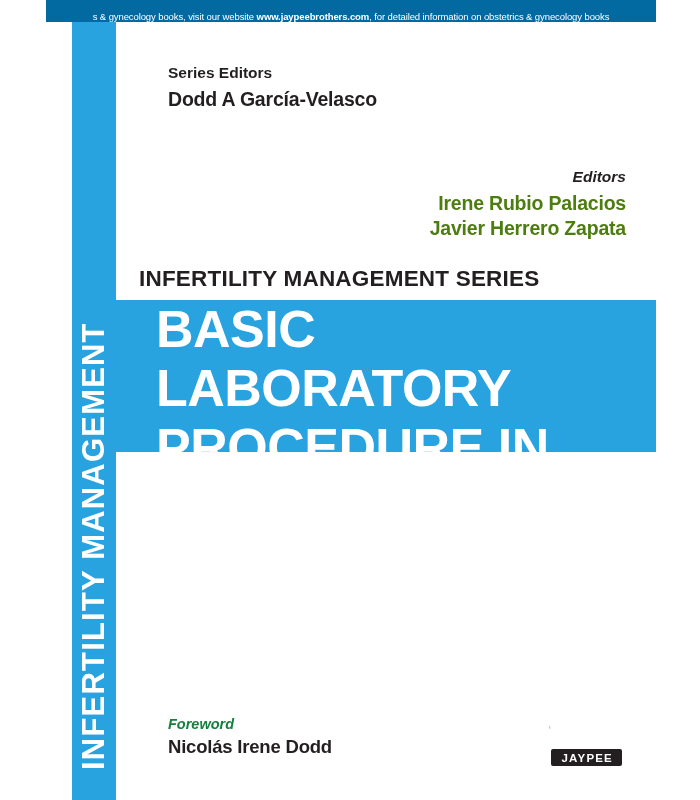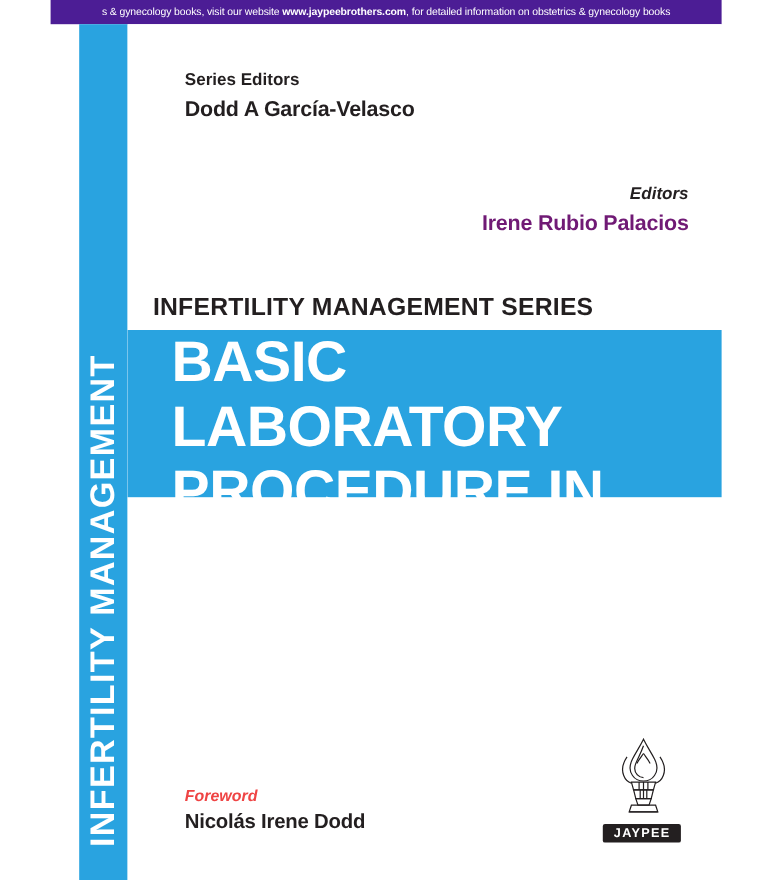--- a/index.html
+++ b/index.html
@@ -22,24 +22,24 @@
     overflow: hidden;
   }
 
   
   .top-strip {
     position: absolute;
     left: 46px;
     top: 0;
     width: 610px;
     height: 22px;
-    background: #4c1d95;
-    color: #ffffff;
-    display: flex;
-    align-items: center;
+    background: #0369a1;
+    color: #ffffff;
+    display: flex;
+    align-items: flex-end;
     justify-content: center;
     overflow: hidden;
   }
   .top-strip-text {
     font-size: 9.5px;
     letter-spacing: -0.1px;
     white-space: nowrap;
     font-family: "Liberation Sans", sans-serif;
   }
   .top-strip-text b {
@@ -117,21 +117,21 @@
   .editors .kicker {
     font-style: italic;
     font-weight: bold;
     font-size: 15.5px;
     color: #231f20;
     margin-bottom: 5px;
   }
   .editors .name {
     font-weight: bold;
     font-size: 19.5px;
-    color: #701a75;
+    color: #4d7c0f;
     line-height: 1.28;
     letter-spacing: -0.2px;
   }
 
   
   .title-block {
     position: absolute;
     left: 0;
     top: 278px;
     width: 540px;
@@ -172,40 +172,40 @@
   .foreword {
     position: absolute;
     left: 52px;
     bottom: 42px;
     width: 330px;
   }
   .foreword .kicker {
     font-style: italic;
     font-weight: bold;
     font-size: 14.5px;
-    color: #ef4444;
+    color: #15803d;
     margin-bottom: 4px;
   }
   .foreword .name {
     font-weight: bold;
     font-size: 18.5px;
     color: #231f20;
     letter-spacing: -0.2px;
   }
 
   
   .logo {
     position: absolute;
     right: 34px;
     bottom: 34px;
     width: 74px;
     height: 104px;
     display: flex;
-    flex-direction: column;
-    align-items: flex-start;
+    flex-direction: row;
+    align-items: flex-end;
     justify-content: flex-end;
   }
   .logo-mark {
     width: 74px;
     height: 78px;
     display: block;
   }
   .logo-word {
     margin-top: 3px;
     background: #231f20;
@@ -236,20 +236,21 @@
   <div class="page-body">
 
     <div class="series-editors">
       <div class="kicker">Series Editors</div>
       <div class="name">Dodd A García-Velasco</div>
     </div>
 
     <div class="editors">
       <div class="kicker">Editors</div>
       <div class="name">Irene Rubio Palacios</div>
+      <div class="name">Javier Herrero Zapata</div>
     </div>
 
     <div class="title-block"></div>
 
     <div class="foreword">
       <div class="kicker">Foreword</div>
       <div class="name">Nicolás Irene Dodd</div>
     </div>
 
     <div class="logo">

